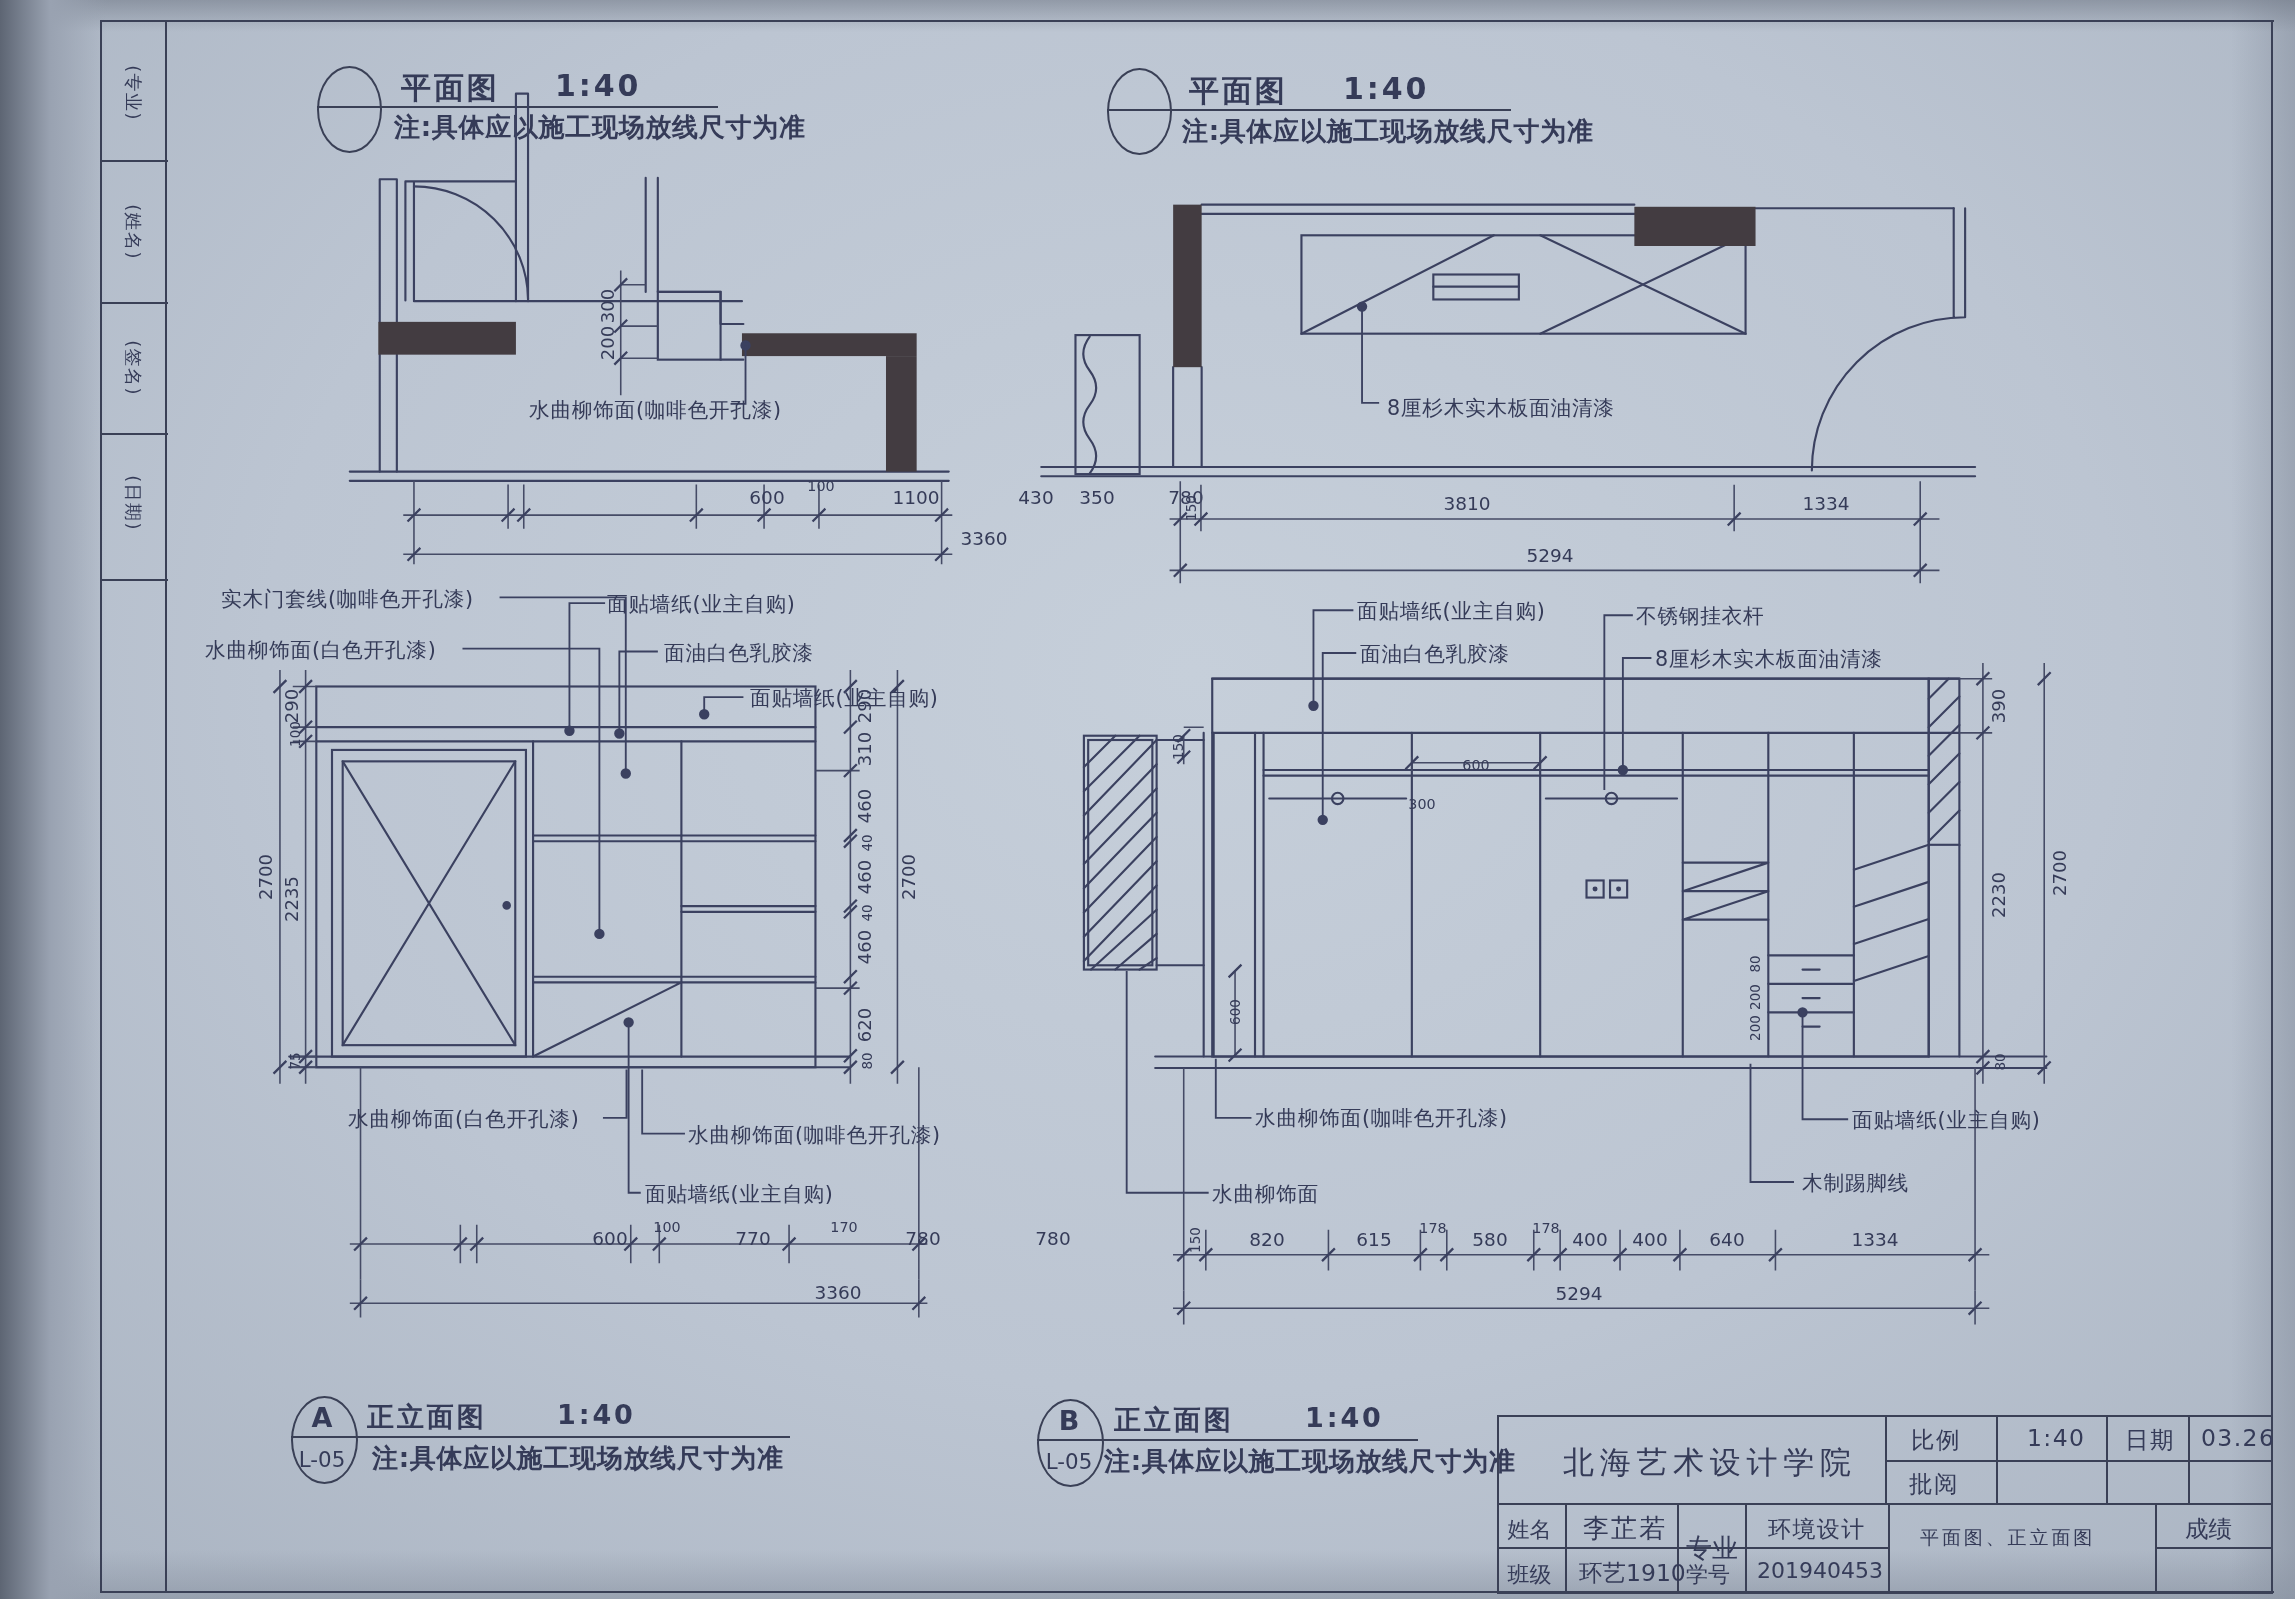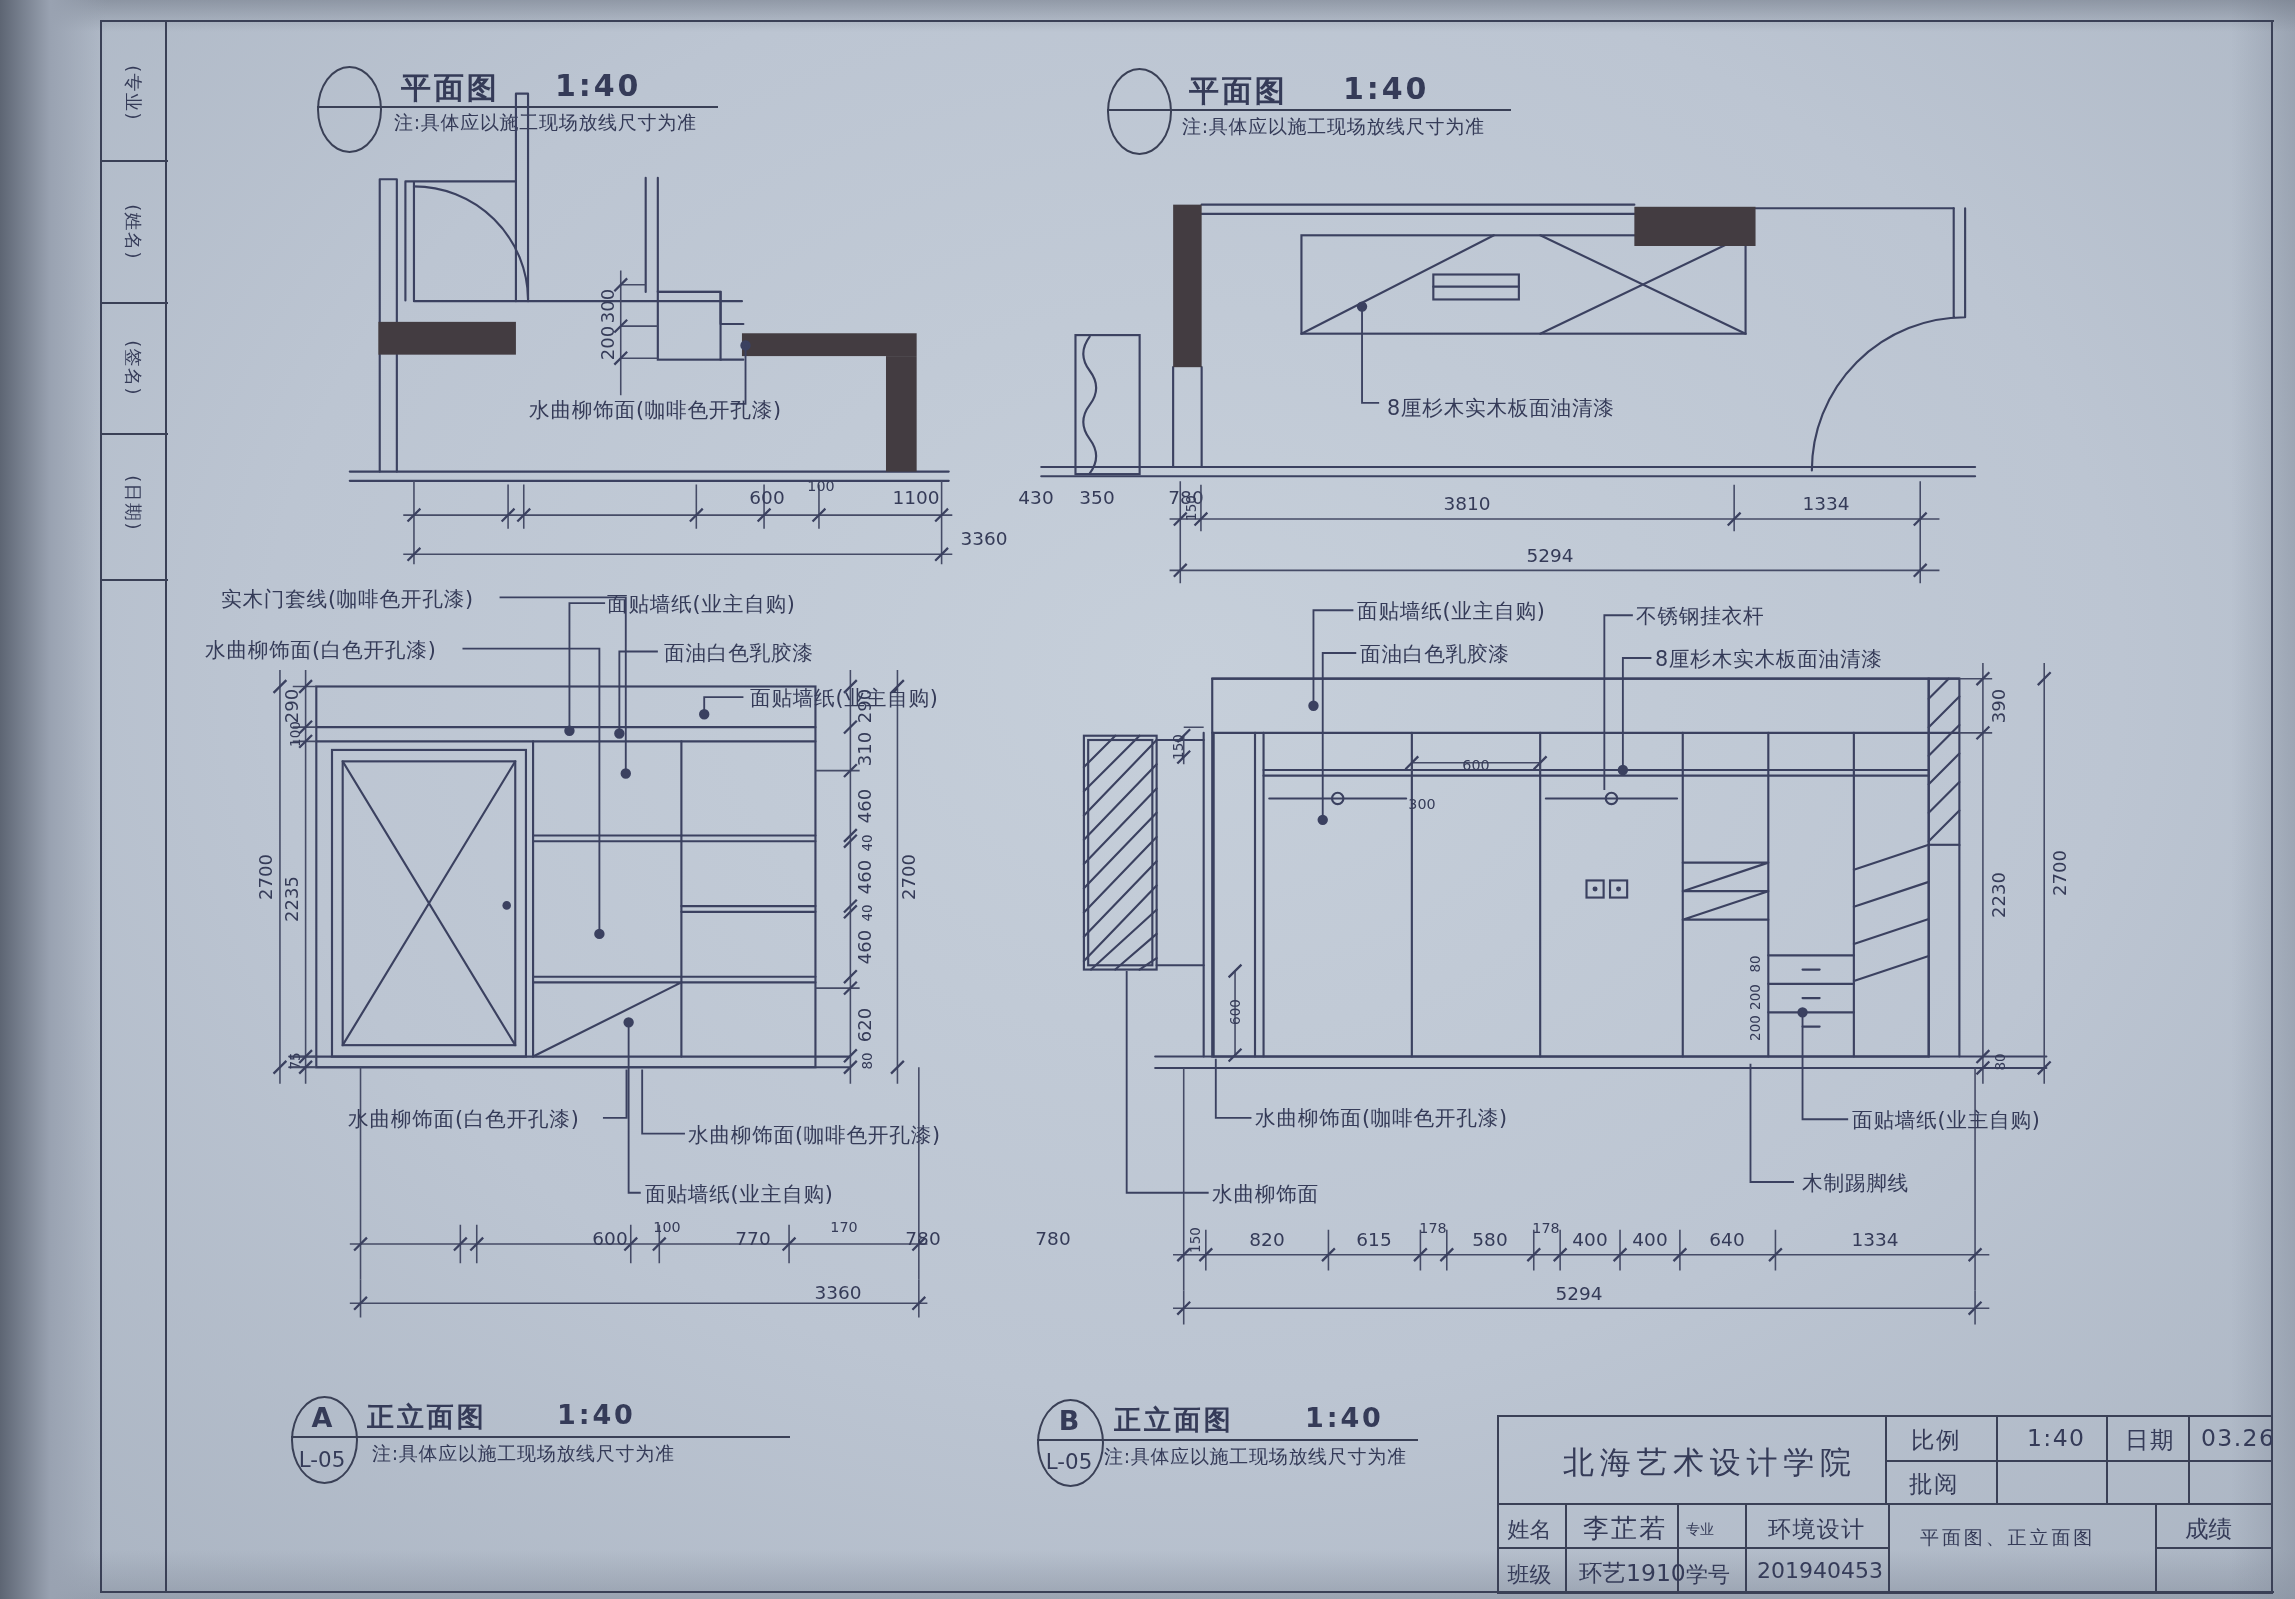--- a/index.html
+++ b/index.html
@@ -13,21 +13,21 @@
       radial-gradient(ellipse at 52% 42%,#c6cfda 0%,#bcc5d2 55%,#a9b3c1 100%);
   }
   .t{position:absolute;white-space:nowrap;}
   .lbl{font-size:20.7px;letter-spacing:0.7px;}
   .dim{font-size:18.5px;transform:translateX(-50%);}
   .dims{font-size:14.3px;transform:translateX(-50%);}
   .dimv{font-size:18px;transform:translate(-50%,-50%) rotate(-90deg);}
   .dimvs{font-size:13.5px;transform:translate(-50%,-50%) rotate(-90deg);}
   .edge{font-size:18px;transform:translate(-50%,-50%) rotate(90deg);letter-spacing:1.4px;}
   .title1{font-size:30px;font-weight:bold;letter-spacing:2.9px;}
-  .note{font-size:19px;letter-spacing:0.7px;}
+  .note{font-size:26px;letter-spacing:0.7px;font-weight:bold;}
   .hline{position:absolute;height:2.1px;background:#3a4056;}
   .vline{position:absolute;width:2.1px;background:#3a4056;}
   .circ{position:absolute;border:2.5px solid #3a4056;border-radius:50%;}
   svg{position:absolute;overflow:visible;}
   .cell-label{font-size:23.5px;letter-spacing:1.4px;}
 </style>
 </head>
 <body>
 
 <div id="stage">
@@ -325,21 +325,21 @@
     <div class="hline" style="left:0;top:130px;width:389px;"></div>
     <div class="hline" style="left:656px;top:130px;width:116px;"></div>
     <span class="t" style="left:64px;top:25px;font-size:31px;letter-spacing:5.7px;">北海艺术设计学院</span>
     <span class="t cell-label" style="left:412px;top:7.1px;">比例</span>
     <span class="t cell-label" style="left:528px;top:7.1px;">1:40</span>
     <span class="t cell-label" style="left:626px;top:7.1px;">日期</span>
     <span class="t cell-label" style="left:702px;top:7.1px;">03.26</span>
     <span class="t cell-label" style="left:410px;top:51px;">批阅</span>
     <span class="t" style="left:8.6px;top:98px;font-size:22px;">姓名</span>
     <span class="t" style="left:84px;top:94px;font-size:26px;letter-spacing:2.1px;">李芷若</span>
-    <span class="t" style="left:187px;top:104px;font-size:14px;">专业</span>
+    <span class="t" style="left:187px;top:114px;font-size:26px;">专业</span>
     <span class="t" style="left:269px;top:97px;font-size:23px;letter-spacing:1.4px;">环境设计</span>
     <span class="t" style="left:8.6px;top:143px;font-size:22px;">班级</span>
     <span class="t" style="left:80px;top:140px;font-size:23.5px;">环艺1910</span>
     <span class="t" style="left:187px;top:143px;font-size:22px;">学号</span>
     <span class="t" style="left:258px;top:141px;font-size:22px;">201940453</span>
     <span class="t" style="left:421px;top:108px;font-size:19px;letter-spacing:2.9px;">平面图、正立面图</span>
     <span class="t" style="left:686px;top:96px;font-size:23.5px;">成绩</span>
   </div>
 
 </div>

